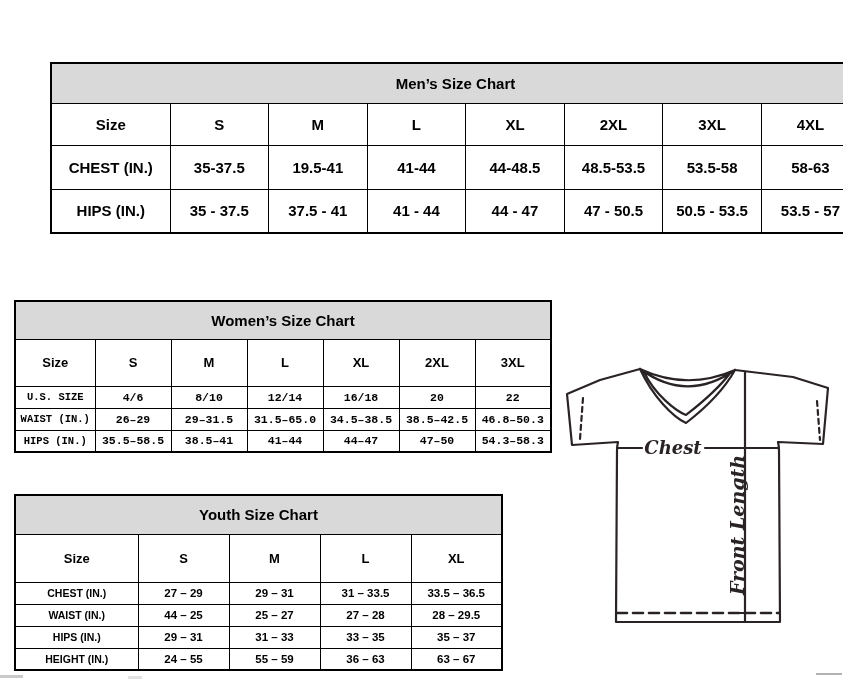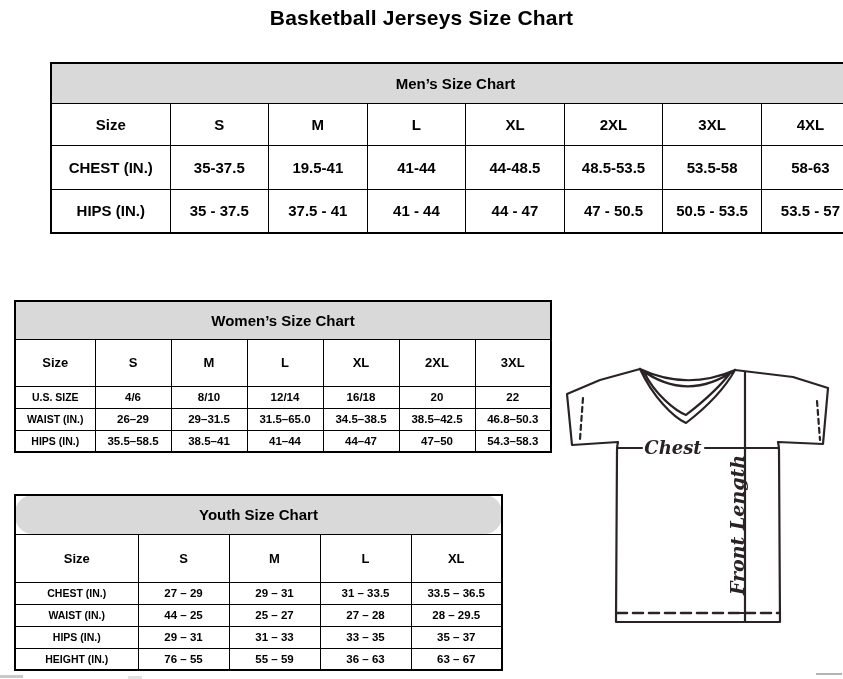--- a/index.html
+++ b/index.html
@@ -26,47 +26,46 @@
   #mens tr.band-row{height:40px;}
   #mens th.band{font-size:15px;}
   #mens tr.header-row{height:42px;font-size:15px;}
   #mens tr.data-row{height:44px;font-size:15px;}
   
   #womens{left:14px;top:300px;width:538px;padding-left:44px;}
   #womens col.labelcol-w{width:80px;}
   #womens tr.band-row{height:38px;}
   #womens th.band{font-size:15px;}
   #womens tr.header-row{height:47px;font-size:13px;}
-  #womens tr.data-row{height:22px;font-size:11.5px;}
+  #womens tr.data-row{height:22px;font-size:11.5px;font-family:Liberation Mono, monospace;}
   #womens td.rowlabel{font-size:10.5px;}
   
   #youth{left:14px;top:494px;width:489px;}
   #youth col.labelcol-w{width:123px;}
   #youth tr.band-row{height:39px;}
-  #youth th.band{font-size:15px;border-radius:18px;}
+  #youth th.band{font-size:15px;}
   #youth tr.header-row{height:48px;font-size:13px;}
   #youth tr.data-row{height:22px;font-size:11.5px;}
   #youth td.rowlabel{font-size:10.5px;}
   
   .jersey-svg{position:absolute;left:555px;top:355px;width:288px;height:290px;}
   .jersey-text{
     font-family:"DejaVu Serif",serif;font-style:italic;font-weight:bold;fill:#2a2326;
   }
   
   .frag{position:absolute;}
   .frag-left{left:0;top:675px;width:23px;height:3px;background:#c9c9c9;}
   .frag-mid{left:128px;top:676px;width:14px;height:3px;background:#e2e2e2;}
   .frag-right{left:816px;top:673px;width:26px;height:2px;background:#b3b3b3;}
 </style>
 </head>
 <body>
 
 <div class="page">
 
-  <div class="page-title">Basketball Jerseys Size Chart</div>
 
   <table id="mens" class="size-table">
       <colgroup>
         <col class="labelcol-w">
         <col>
         <col>
         <col>
         <col>
         <col>
         <col>
@@ -197,21 +196,21 @@
         </tr>
         <tr class="data-row">
           <td class="rowlabel">HIPS (IN.)</td>
           <td>29 – 31</td>
           <td>31 – 33</td>
           <td>33 – 35</td>
           <td>35 – 37</td>
         </tr>
         <tr class="data-row">
           <td class="rowlabel">HEIGHT (IN.)</td>
-          <td>76 – 55</td>
+          <td>24 – 55</td>
           <td>55 – 59</td>
           <td>36 – 63</td>
           <td>63 – 67</td>
         </tr>
       </tbody>
     </table>
 
   <svg class="jersey-svg" viewBox="0 0 288 290">
     <g fill="none" stroke="#2a2326" stroke-width="2.2" stroke-linejoin="round" stroke-linecap="round">
       <path d="M85,14 L45,25 L12,39 L17,90 L63,87 Q62,91 62,96 L61,267 L225,267 L224,96 Q224,91 223,87 L268,89 L273,33 L238,22 L180,15"></path>

